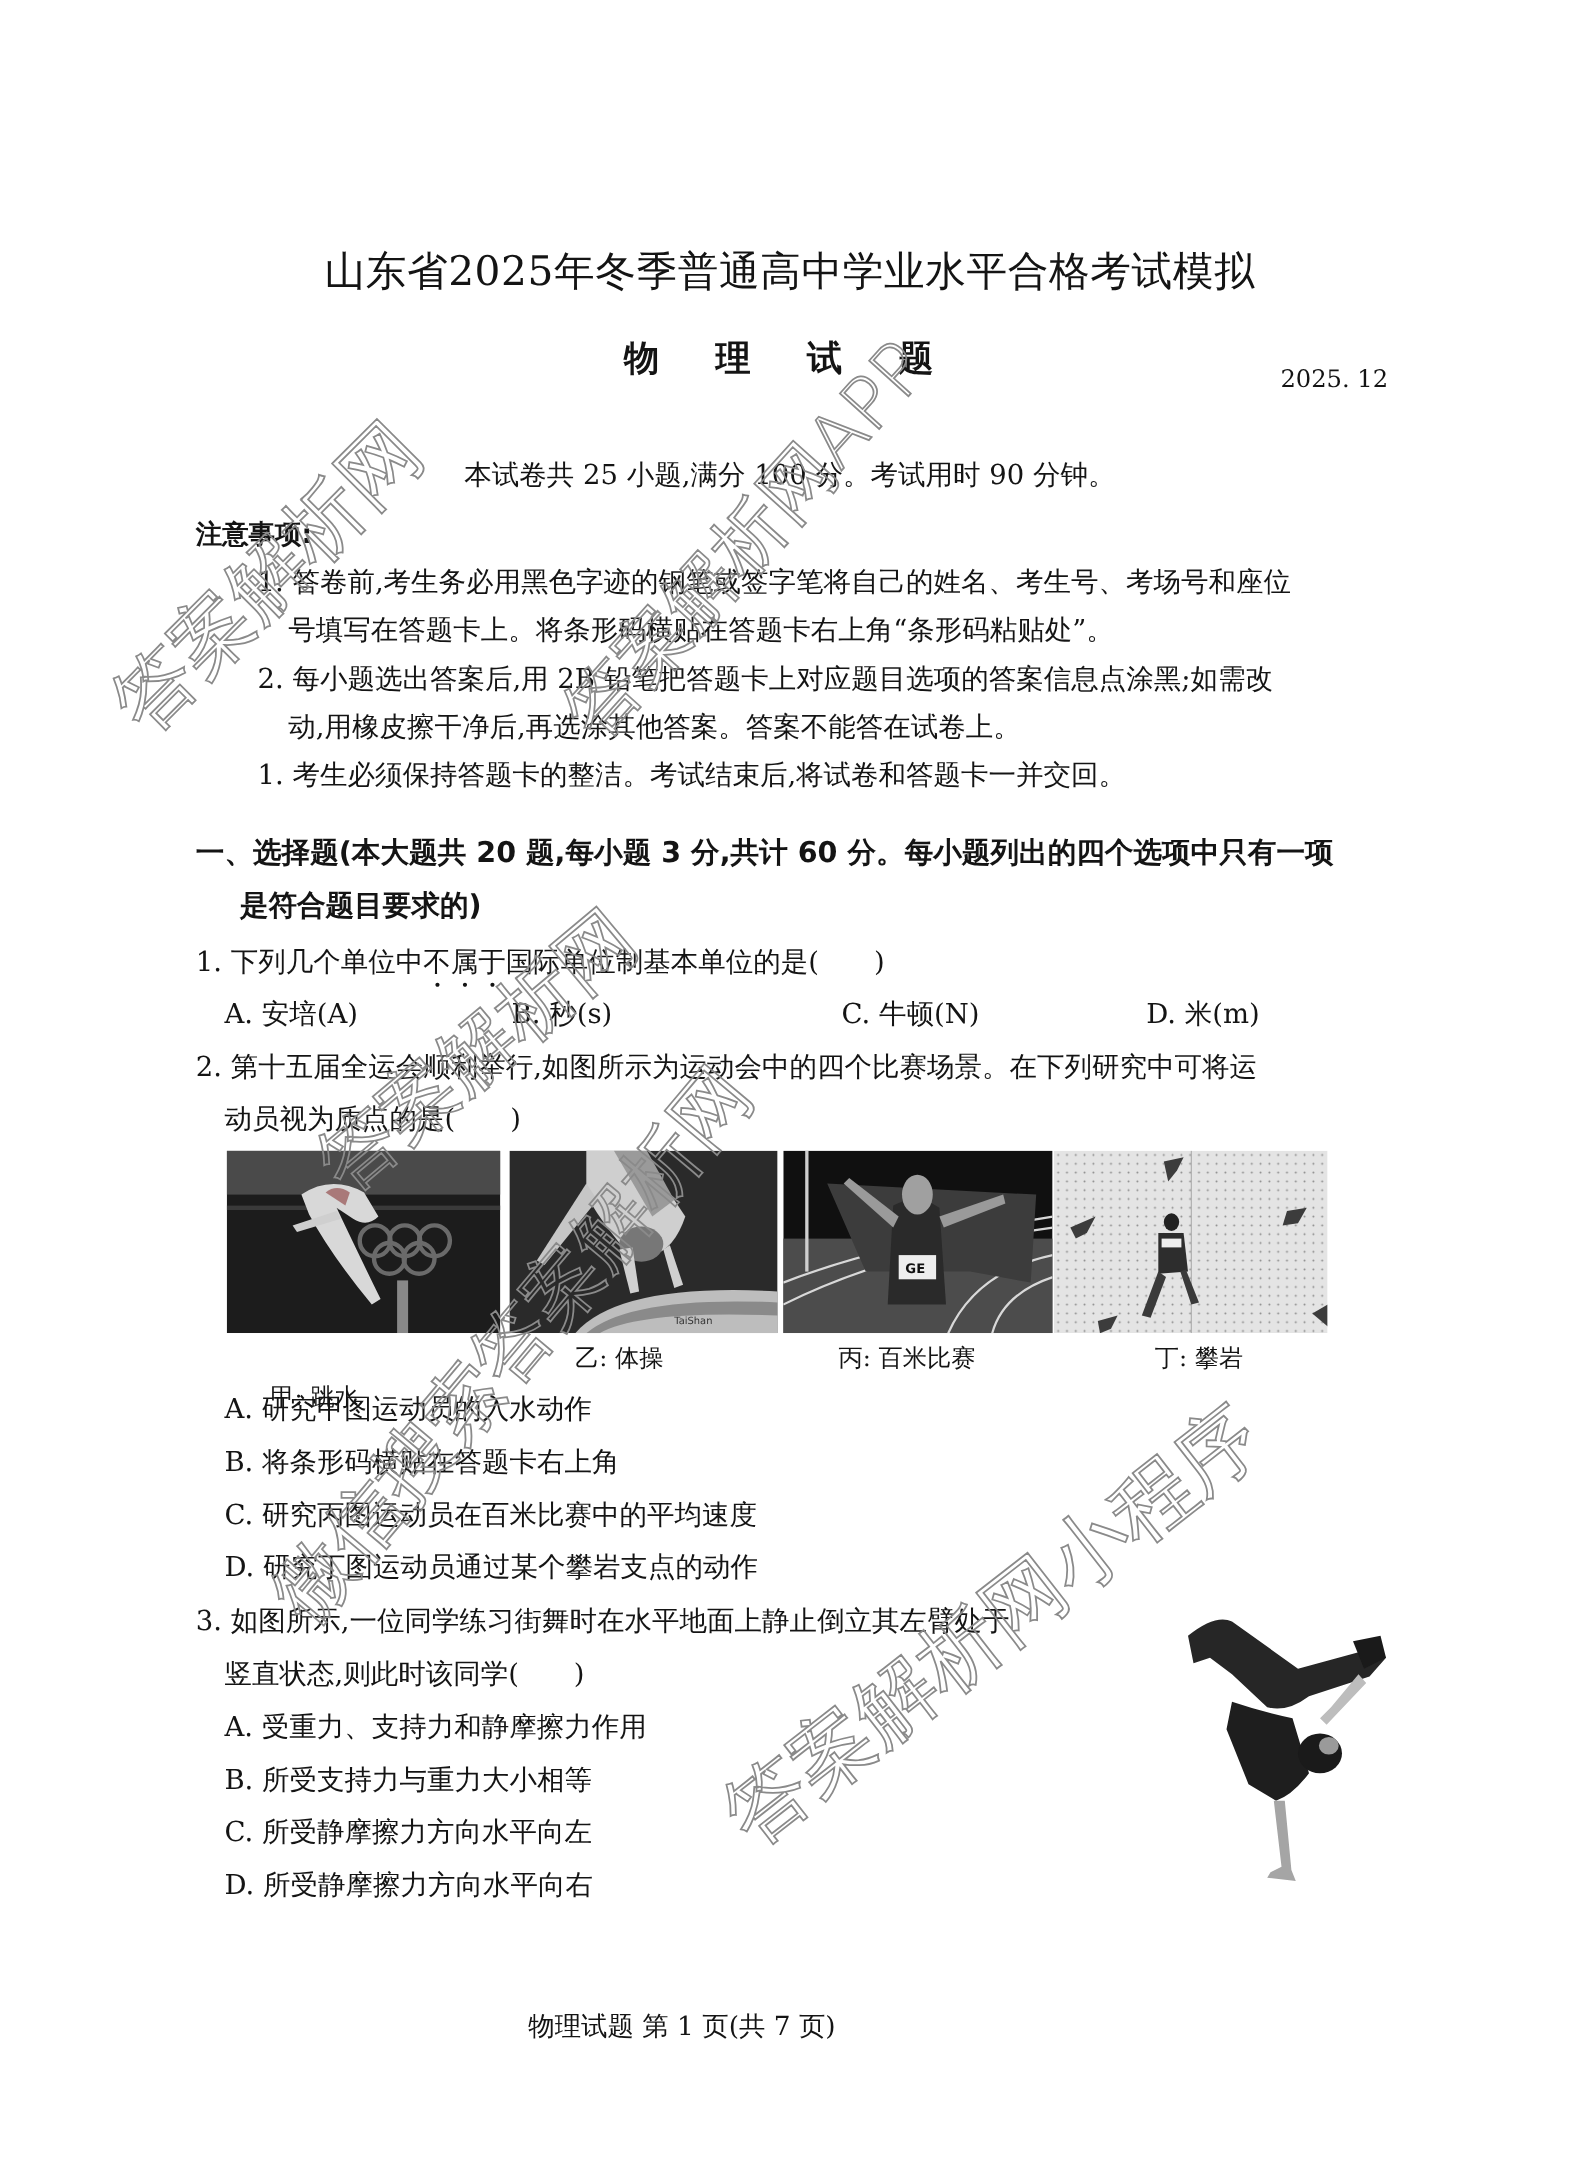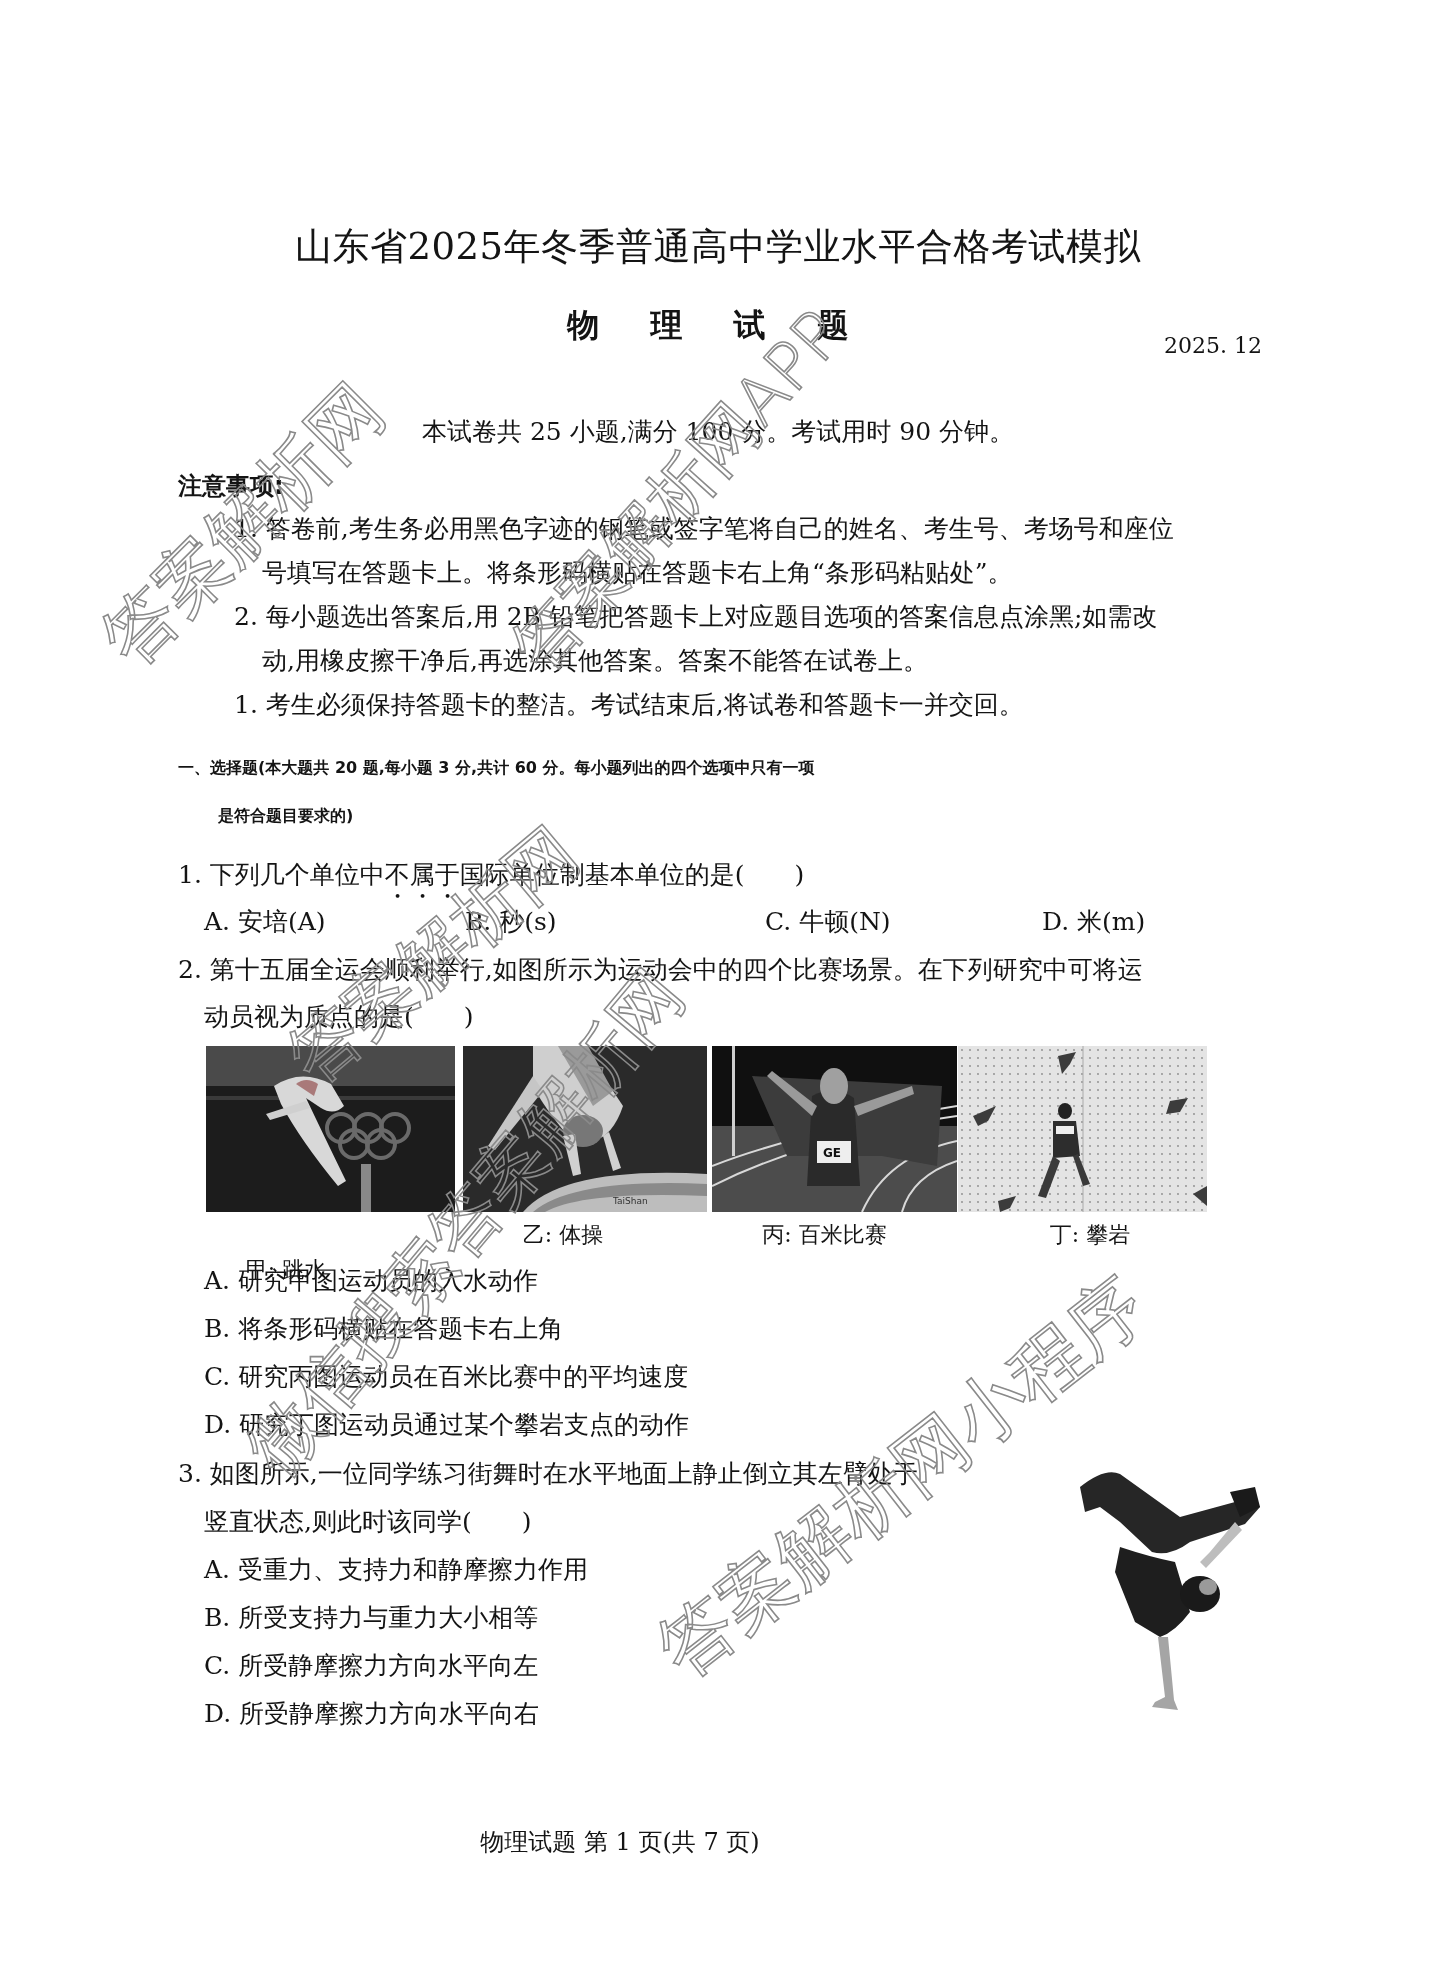--- a/index.html
+++ b/index.html
@@ -7,21 +7,21 @@
          font-family:"DejaVu Serif","Liberation Serif",serif; color:#141414; }
   .abs { position:absolute; white-space:nowrap; }
   .title1 { left:0; width:1436px; top:222px; text-align:center; font-size:37px; letter-spacing:0.5px; }
   .title2 { left:0; width:1436px; top:304px; text-align:center; font-size:32px; font-weight:bold;
             font-family:"DejaVu Sans","Liberation Sans",sans-serif; letter-spacing:20px; }
   .date { left:1164px; top:333px; font-size:22px; }
   .intro { left:0; width:1436px; top:415px; text-align:center; font-size:25px; }
   .notice-head { left:178px; top:470px; font-size:24px; font-weight:bold;
                  font-family:"DejaVu Sans","Liberation Sans",sans-serif; }
   .line { font-size:25px; }
-  .bold-sans { font-weight:bold; font-family:"DejaVu Sans","Liberation Sans",sans-serif; font-size:16px; }
+  .bold-sans { font-weight:bold; font-family:"DejaVu Sans","Liberation Sans",sans-serif; font-size:26px; }
   .emph { text-emphasis: filled dot; -webkit-text-emphasis: filled dot;
           text-emphasis-position: under; -webkit-text-emphasis-position: under; }
   .photo { position:absolute; top:1046px; height:166px; overflow:hidden; }
   .photo svg { width:100%; height:100%; display:block; }
   .caption { position:absolute; top:1220px; font-size:22px; text-align:center; }
   .footer { left:0; width:1240px; top:1826px; text-align:center; font-size:24px; }
   .wm { position:absolute; white-space:nowrap; color:transparent;
         -webkit-text-stroke:1.6px #8a8a8a; font-family:"DejaVu Sans","Liberation Sans",sans-serif;
         font-weight:300; transform-origin:left bottom; pointer-events:none; }
   .dancer { position:absolute; left:1060px; top:1462px; width:200px; height:250px; }

